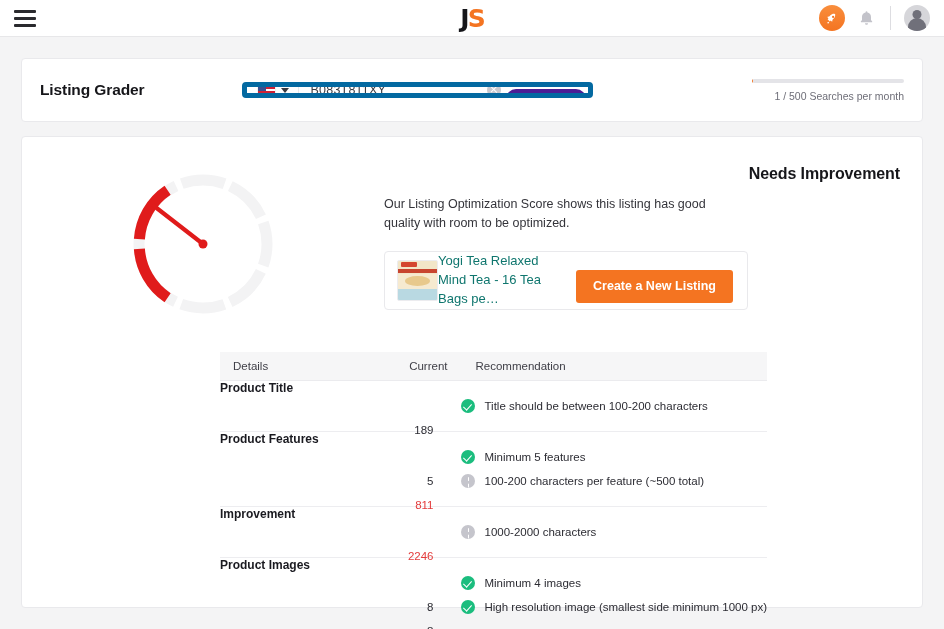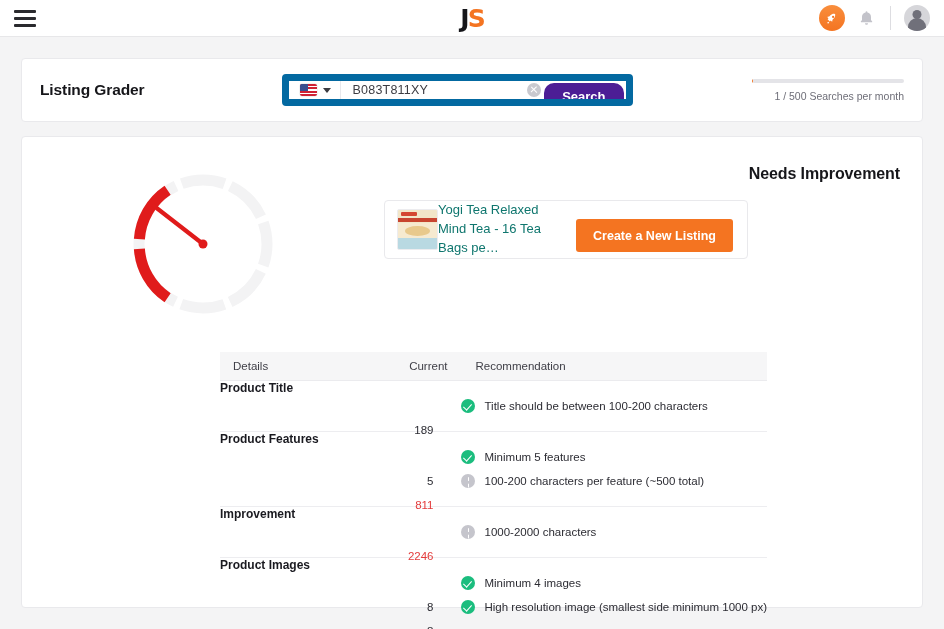--- a/index.html
+++ b/index.html
@@ -98,44 +98,43 @@
     left: 50%; bottom: 0; transform: translateX(-50%);
   }
 
   
   .page { padding: 0 21px; }
 
   .card {
     background: #ffffff;
     border: 1px solid #e9e9ec;
     border-radius: 4px;
-    gap: 40px;
   }
 
   
   .search-card {
     margin-top: 21px;
     height: 64px;
     display: flex;
     align-items: center;
     padding: 0 18px;
   }
   .page-title {
     font-size: 15.5px;
     font-weight: 700;
     color: #16161a;
     letter-spacing: -0.1px;
   }
   .search-wrap {
     margin-left: 97px;
     display: flex;
     align-items: stretch;
-    border: 7px solid #0369a1;
+    border: 5px solid #0369a1;
     border-radius: 4px;
-    height: 32px;
+    height: 16px;
     width: 351px;
     background: #fff;
     overflow: hidden;
   }
   .country-select {
     display: flex; align-items: center; gap: 6px;
     padding: 0 9px 0 11px;
     border-right: 1px solid #e8e8ec;
     cursor: pointer;
   }
@@ -494,20 +493,21 @@
             </g>
 
             <line x1="75" y1="75" x2="26" y2="37" stroke="#e01b1b" stroke-width="4.2" stroke-linecap="round"></line>
           </svg>
           <div class="needle-dot"></div>
         </div>
       </div>
 
       <div class="hero-text">
         <h2 class="hero-title">Needs Improvement</h2>
+        <p class="hero-desc">Our Listing Optimization Score shows this listing has good quality with room to be optimized.</p>
 
         <div class="listing-box">
           <div class="thumb">
             <div class="tea-top"></div>
             <div class="tea-logo"></div>
             <div class="tea-band"></div>
             <div class="tea-mid"></div>
             <div class="tea-face"></div>
             <div class="tea-bot"></div>
           </div>

